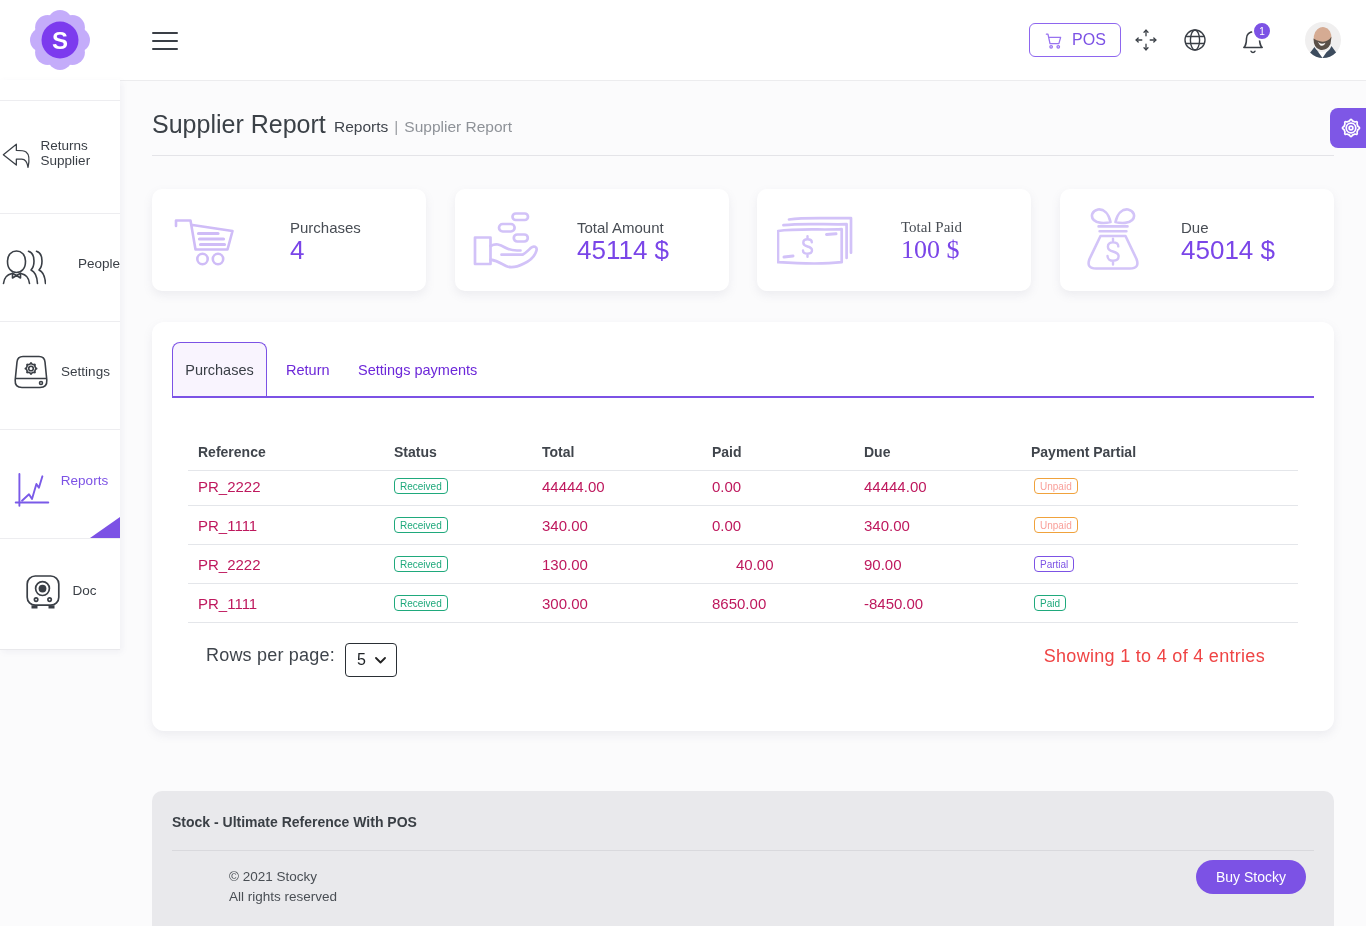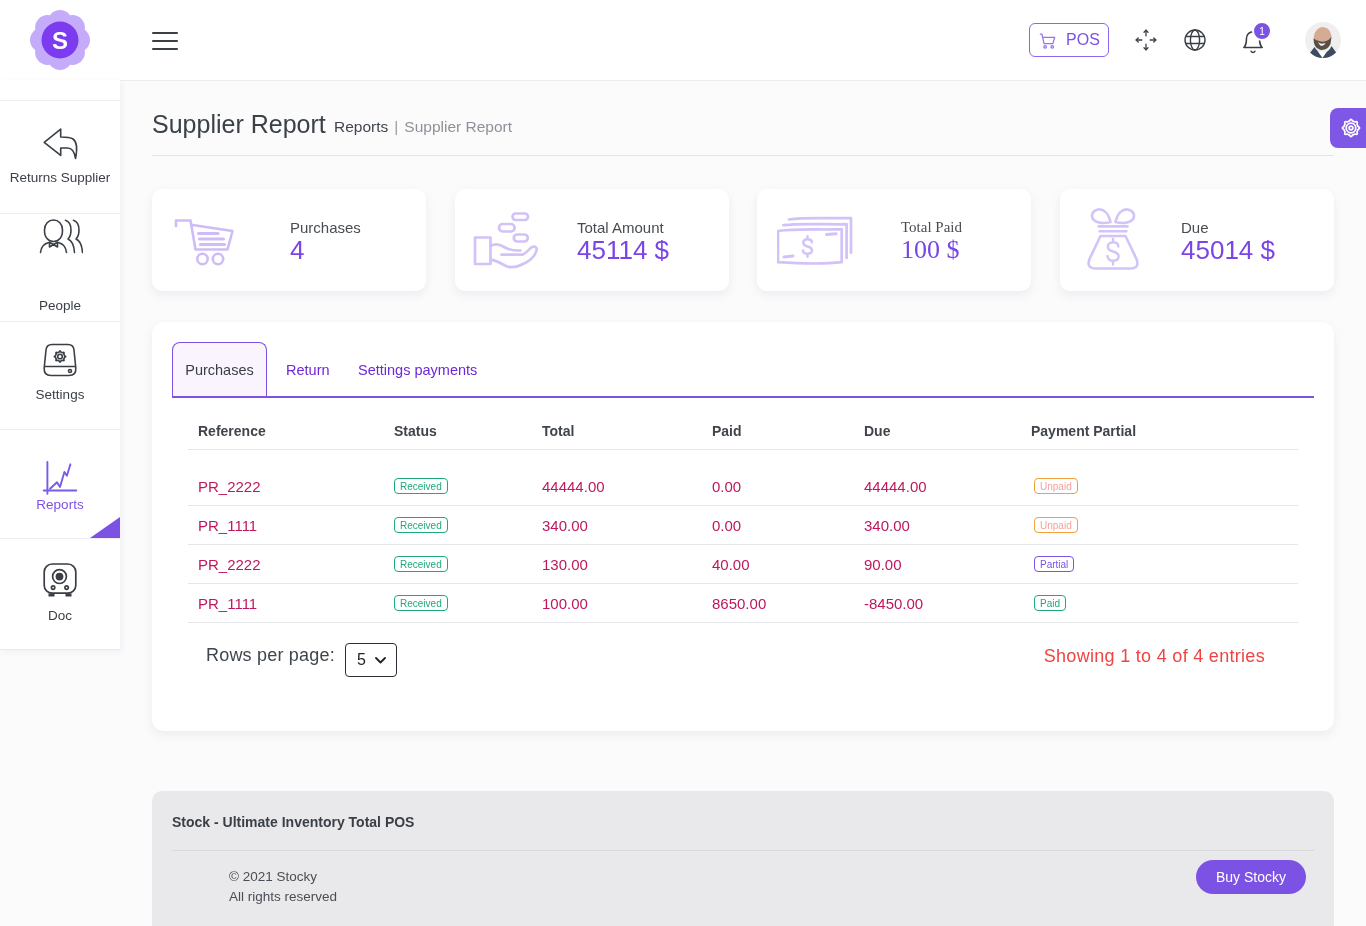--- a/index.html
+++ b/index.html
@@ -2,26 +2,26 @@
 <html><head>
 <meta charset="utf-8">
 <style>
   * { margin:0; padding:0; box-sizing:border-box; }
   html,body { width:1366px; height:926px; overflow:hidden; background:#fbfbfc;
     font-family:"Liberation Sans", sans-serif; position:relative; }
   .abs { position:absolute; }
   
   #header { left:0; top:0; width:1366px; height:80px; background:#fff; box-shadow:0 1px 0 #ececee; }
   .hline { position:absolute; left:152px; width:26px; height:2.4px; background:#3a3f46; border-radius:1px; }
-  #posbtn { left:1029px; top:23px; width:80px; height:34px; border:1px solid #8e66ef; border-radius:6px;
+  #posbtn { left:1029px; top:23px; width:92px; height:34px; border:1px solid #8e66ef; border-radius:6px;
     display:flex; align-items:center; justify-content:center; gap:9px; color:#7c52e5; font-size:16px; }
   
   #sidebar { left:0; top:80px; width:120px; height:570px; background:#fff; border-bottom:1px solid #e9e9ec; box-shadow:2px 2px 6px rgba(120,120,150,0.08); }
   .sitem { position:absolute; left:0; width:120px; border-top:1px solid #ededf0;
-    display:flex; flex-direction:column; align-items:center; justify-content:center; padding-bottom:8px; gap:9px; }
+    display:flex; flex-direction:row; align-items:center; justify-content:center; padding-bottom:8px; gap:9px; }
   .sitem .lbl { font-size:13.5px; color:#3a3f46; }
   .sitem.active .lbl { color:#7c52e5; }
   
   #title { left:152px; top:110px; font-size:25px; color:#3b4147; font-weight:500;}
   #crumb { left:334px; top:118px; font-size:15.5px; color:#40454d; }
   #crumb .sep { color:#9a9da2; margin:0 6px; }
   #crumb .muted { color:#8e9298; }
   #titleline { left:152px; top:155px; width:1182px; height:1px; background:#e4e4e8; }
   .card { position:absolute; top:189px; width:274px; height:102px; background:#fff; border-radius:10px;
     box-shadow:0 4px 10px rgba(130,130,160,0.12); }
@@ -220,21 +220,21 @@
       <div class="cval">45014 $</div>
     </div>
 </div>
 
 <div id="panel" class="abs">
   <div id="tab1" class="abs">Purchases</div>
   <div class="tabtxt" style="left:134px;">Return</div>
   <div class="tabtxt" style="left:206px;">Settings payments</div>
   <div id="tabline" class="abs"></div>
 
-  <div class="trow" style="top:90px;height:38px;text-decoration:underline;">
+  <div class="trow" style="top:111px;height:38px;text-decoration:underline;">
     <span class="cell hcell" style="left:10px">Reference</span>
     <span class="cell hcell" style="left:206px">Status</span>
     <span class="cell hcell" style="left:354px">Total</span>
     <span class="cell hcell" style="left:524px">Paid</span>
     <span class="cell hcell" style="left:676px">Due</span>
     <span class="cell hcell" style="left:843px">Payment Partial</span>
   </div>
   <div class="trow" style="top:145px;height:39px;">
     <span class="cell" style="left:10px">PR_2222</span>
     <span class="cell badge b-green" style="left:206px">Received</span>
@@ -248,45 +248,45 @@
     <span class="cell badge b-green" style="left:206px">Received</span>
     <span class="cell" style="left:354px">340.00</span>
     <span class="cell" style="left:524px">0.00</span>
     <span class="cell" style="left:676px">340.00</span>
     <span class="cell badge b-orange" style="left:846px">Unpaid</span>
   </div>
   <div class="trow" style="top:223px;height:39px;">
     <span class="cell" style="left:10px">PR_2222</span>
     <span class="cell badge b-green" style="left:206px">Received</span>
     <span class="cell" style="left:354px">130.00</span>
-    <span class="cell" style="left:524px">40.00</span>
+    <span class="cell" style="left:548px">40.00</span>
     <span class="cell" style="left:676px">90.00</span>
     <span class="cell badge b-purple" style="left:846px">Partial</span>
   </div>
   <div class="trow" style="top:262px;height:39px;">
     <span class="cell" style="left:10px">PR_1111</span>
     <span class="cell badge b-green" style="left:206px">Received</span>
-    <span class="cell" style="left:354px">100.00</span>
+    <span class="cell" style="left:354px">300.00</span>
     <span class="cell" style="left:524px">8650.00</span>
     <span class="cell" style="left:676px">-8450.00</span>
     <span class="cell badge b-green" style="left:846px">Paid</span>
   </div>
 
   <div class="abs" style="left:54px;top:317px;font-size:18px;color:#3f454c;line-height:33px;letter-spacing:0.2px;">Rows per page:</div>
   <div class="abs" style="left:193px;top:321px;width:52px;height:34px;border:1.6px solid #2a2f35;border-radius:4px;background:#fff;display:flex;align-items:center;">
     <span style="font-size:16px;color:#202428;margin-left:11px;">5</span>
     <svg style="margin-left:9px;" width="11" height="7" viewBox="0 0 11 7">
         <path d="M1 1l4.5 4.5L10 1" fill="none" stroke="#222" stroke-width="1.8" stroke-linecap="round" stroke-linejoin="round"></path>
       </svg>
   </div>
   <div class="abs" style="right:69px;top:318px;font-size:18px;color:#ef4444;line-height:33px;letter-spacing:0.3px;">Showing 1 to 4 of 4 entries</div>
 </div>
 
 <div id="footer" class="abs">
-  <div class="abs" style="left:20px;top:23px;font-size:14px;font-weight:bold;color:#3a3f45;">Stock - Ultimate Inventory Total POS</div>
+  <div class="abs" style="left:20px;top:23px;font-size:14px;font-weight:bold;color:#3a3f45;">Stock - Ultimate Reference With POS</div>
   <div class="abs" style="left:20px;top:59px;width:1142px;height:1px;background:#d9d9dd;"></div>
   <div class="abs" style="left:77px;top:76px;font-size:13.5px;color:#494e54;line-height:20px;">© 2021 Stocky<br>All rights reserved</div>
   <div id="buy">Buy Stocky</div>
 </div>
 
 <div id="gearfab" class="abs">
   <svg width="28" height="28" viewBox="0 0 24 24" fill="none" stroke="#fff" stroke-width="1.5" stroke-linecap="round" stroke-linejoin="round">
     <path d="M10.77 5.92 Q12.00 3.40 13.23 5.92 L15.43 6.83 Q18.08 5.92 17.17 8.57 L18.08 10.77 Q20.60 12.00 18.08 13.23 L17.17 15.43 Q18.08 18.08 15.43 17.17 L13.23 18.08 Q12.00 20.60 10.77 18.08 L8.57 17.17 Q5.92 18.08 6.83 15.43 L5.92 13.23 Q3.40 12.00 5.92 10.77 L6.83 8.57 Q5.92 5.92 8.57 6.83 Z"></path>
     <circle cx="12" cy="12" r="4.1"></circle>
     <circle cx="12" cy="12" r="1.6"></circle>

